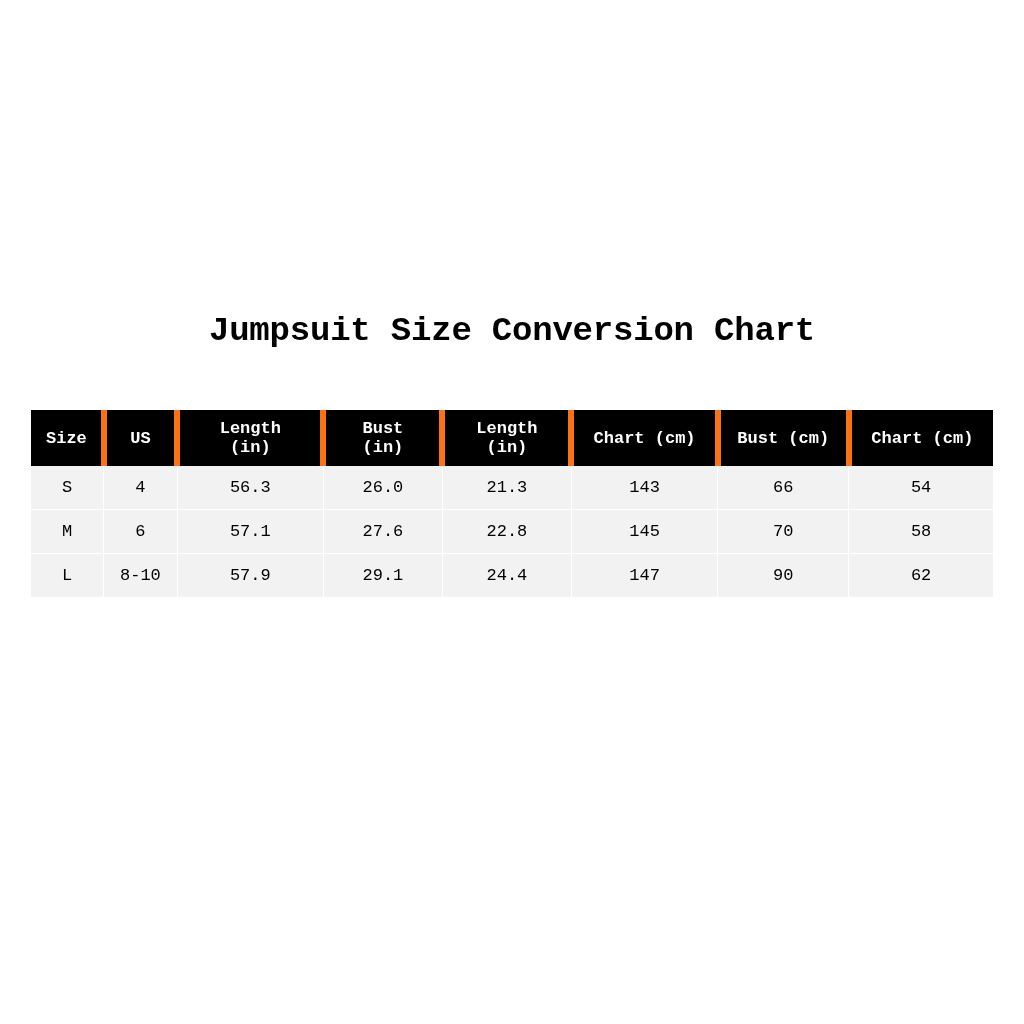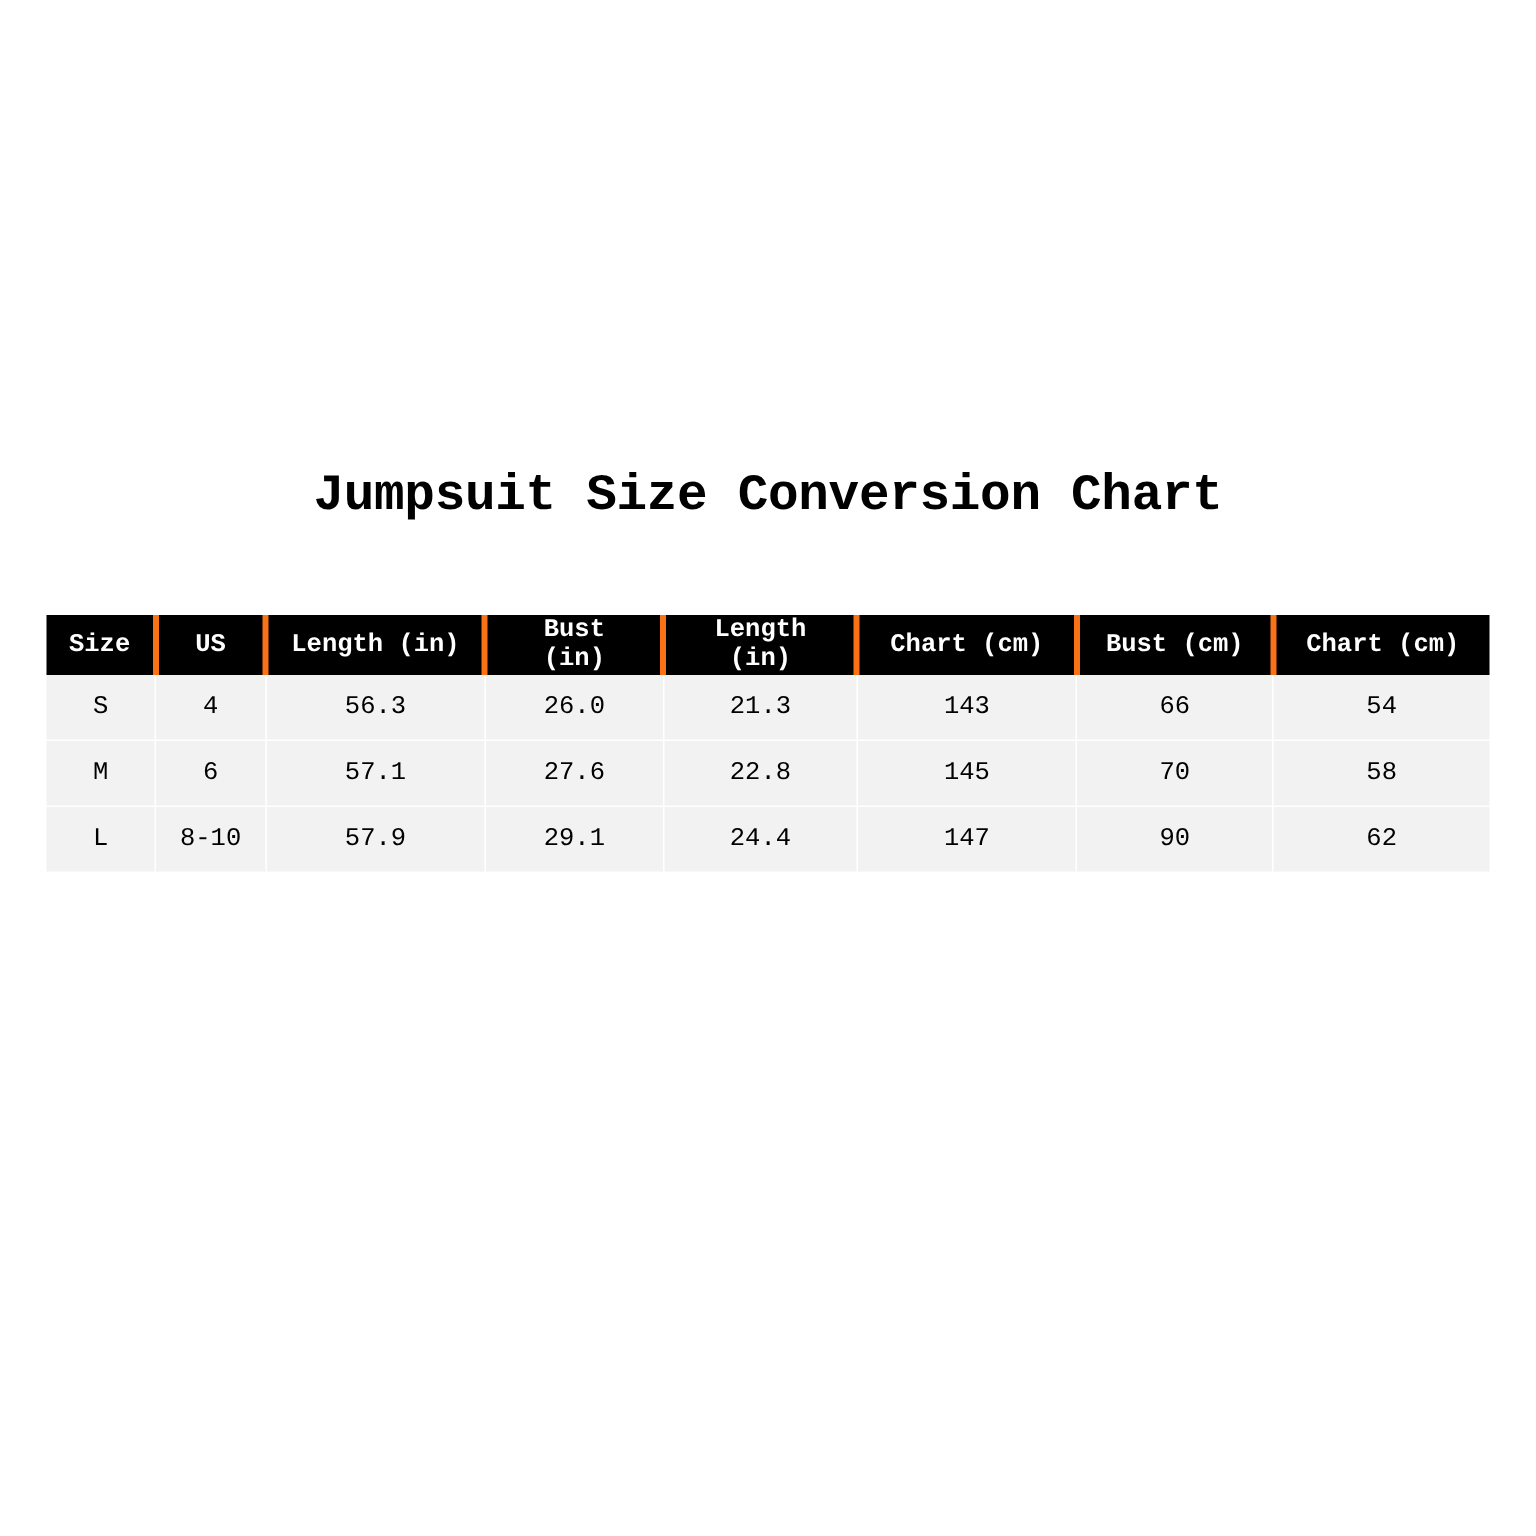--- a/index.html
+++ b/index.html
@@ -43,28 +43,28 @@
   table.size-table {
     border-collapse: collapse;
     width: 962px;
     table-layout: fixed;
   }
   table.size-table th {
     background: #000000;
     color: #ffffff;
     font-size: 17px;
     font-weight: bold;
-    height: 40px;
+    height: 56px;
     text-align: center;
     vertical-align: middle;
     border: none;
     padding: 0 15px;
   }
   table.size-table th + th {
-    border-left: 4px solid #f97316;
+    border-left: 6px solid #f97316;
   }
   table.size-table td {
     background: #f2f2f2;
     color: #000000;
     font-size: 17px;
     height: 43px;
     text-align: center;
     vertical-align: middle;
     border-bottom: 1px solid #ffffff;
     border-right: 1px solid #ffffff;

